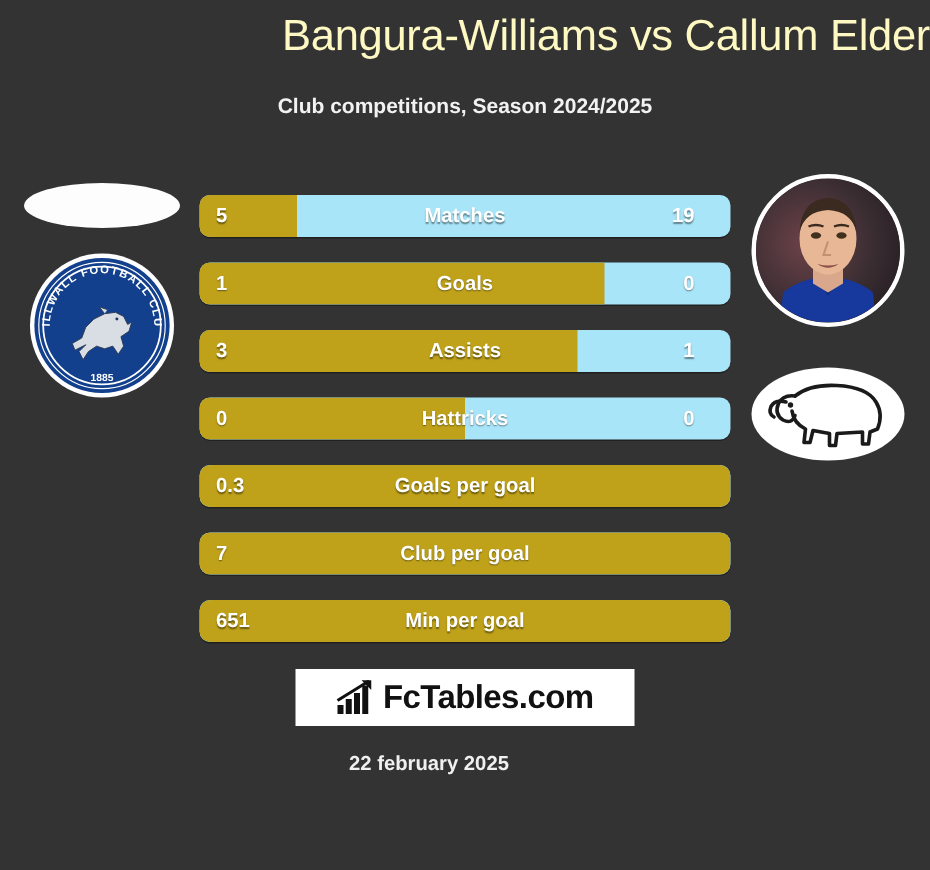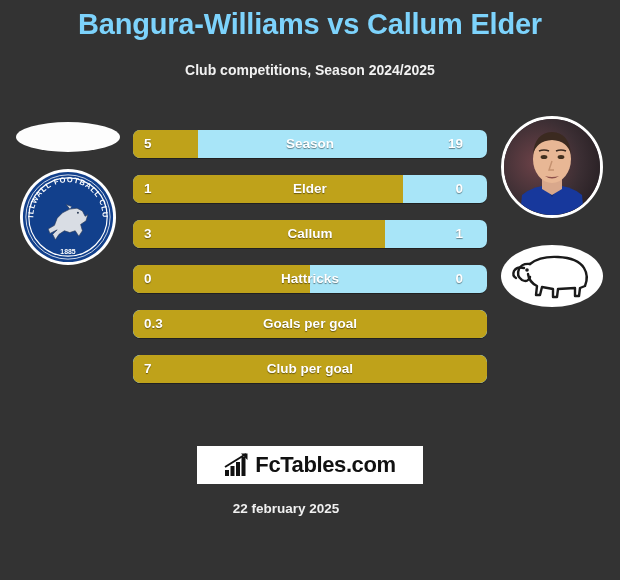--- a/index.html
+++ b/index.html
@@ -14,24 +14,24 @@
     overflow: hidden;
     position: relative;
   }
 
   
   .title {
     position: absolute;
     top: 8px;
     left: 0;
     width: 620px;
-    text-align: center;
-    color: #7dd3fc;
+    text-align: right;
+    color: #fef9c3;
     font-size: 29px;
-    font-weight: bold;
+    font-weight: normal;
     letter-spacing: -0.2px;
     white-space: nowrap;
   }
   .subtitle {
     position: absolute;
     top: 62px;
     left: 0;
     width: 620px;
     text-align: center;
     color: #f2f2f2;
@@ -224,35 +224,35 @@
       <circle cx="27" cy="26" r="1.8" fill="#1a1a1a"></circle>
     </svg>
   </div>
 </div>
 
 <div class="stats">
 
   <div class="stat-row">
     <div class="stat-fill" style="width:18.4%"></div>
     <div class="stat-home">5</div>
-    <div class="stat-label">Season</div>
+    <div class="stat-label">Matches</div>
     <div class="stat-away">19</div>
   </div>
 
   <div class="stat-row">
     <div class="stat-fill" style="width:76.3%"></div>
     <div class="stat-home">1</div>
-    <div class="stat-label">Elder</div>
+    <div class="stat-label">Goals</div>
     <div class="stat-away">0</div>
   </div>
 
   <div class="stat-row">
     <div class="stat-fill" style="width:71.2%"></div>
     <div class="stat-home">3</div>
-    <div class="stat-label">Callum</div>
+    <div class="stat-label">Assists</div>
     <div class="stat-away">1</div>
   </div>
 
   <div class="stat-row">
     <div class="stat-fill" style="width:50%"></div>
     <div class="stat-home">0</div>
     <div class="stat-label">Hattricks</div>
     <div class="stat-away">0</div>
   </div>
 
@@ -261,20 +261,25 @@
     <div class="stat-home">0.3</div>
     <div class="stat-label">Goals per goal</div>
   </div>
 
   <div class="stat-row single">
     <div class="stat-fill" style="width:100%"></div>
     <div class="stat-home">7</div>
     <div class="stat-label">Club per goal</div>
   </div>
 
+  <div class="stat-row single">
+    <div class="stat-fill" style="width:100%"></div>
+    <div class="stat-home">651</div>
+    <div class="stat-label">Min per goal</div>
+  </div>
 
 </div>
 
 <div class="logo-box">
   <div class="logo-inner">
     <svg width="26" height="24" viewBox="0 0 26 24">
       <rect x="1" y="17" width="4" height="6" fill="#111111"></rect>
       <rect x="6.5" y="13" width="4" height="10" fill="#111111"></rect>
       <rect x="12" y="9" width="4" height="14" fill="#111111"></rect>
       <rect x="17.5" y="4" width="4" height="19" fill="#111111"></rect>

